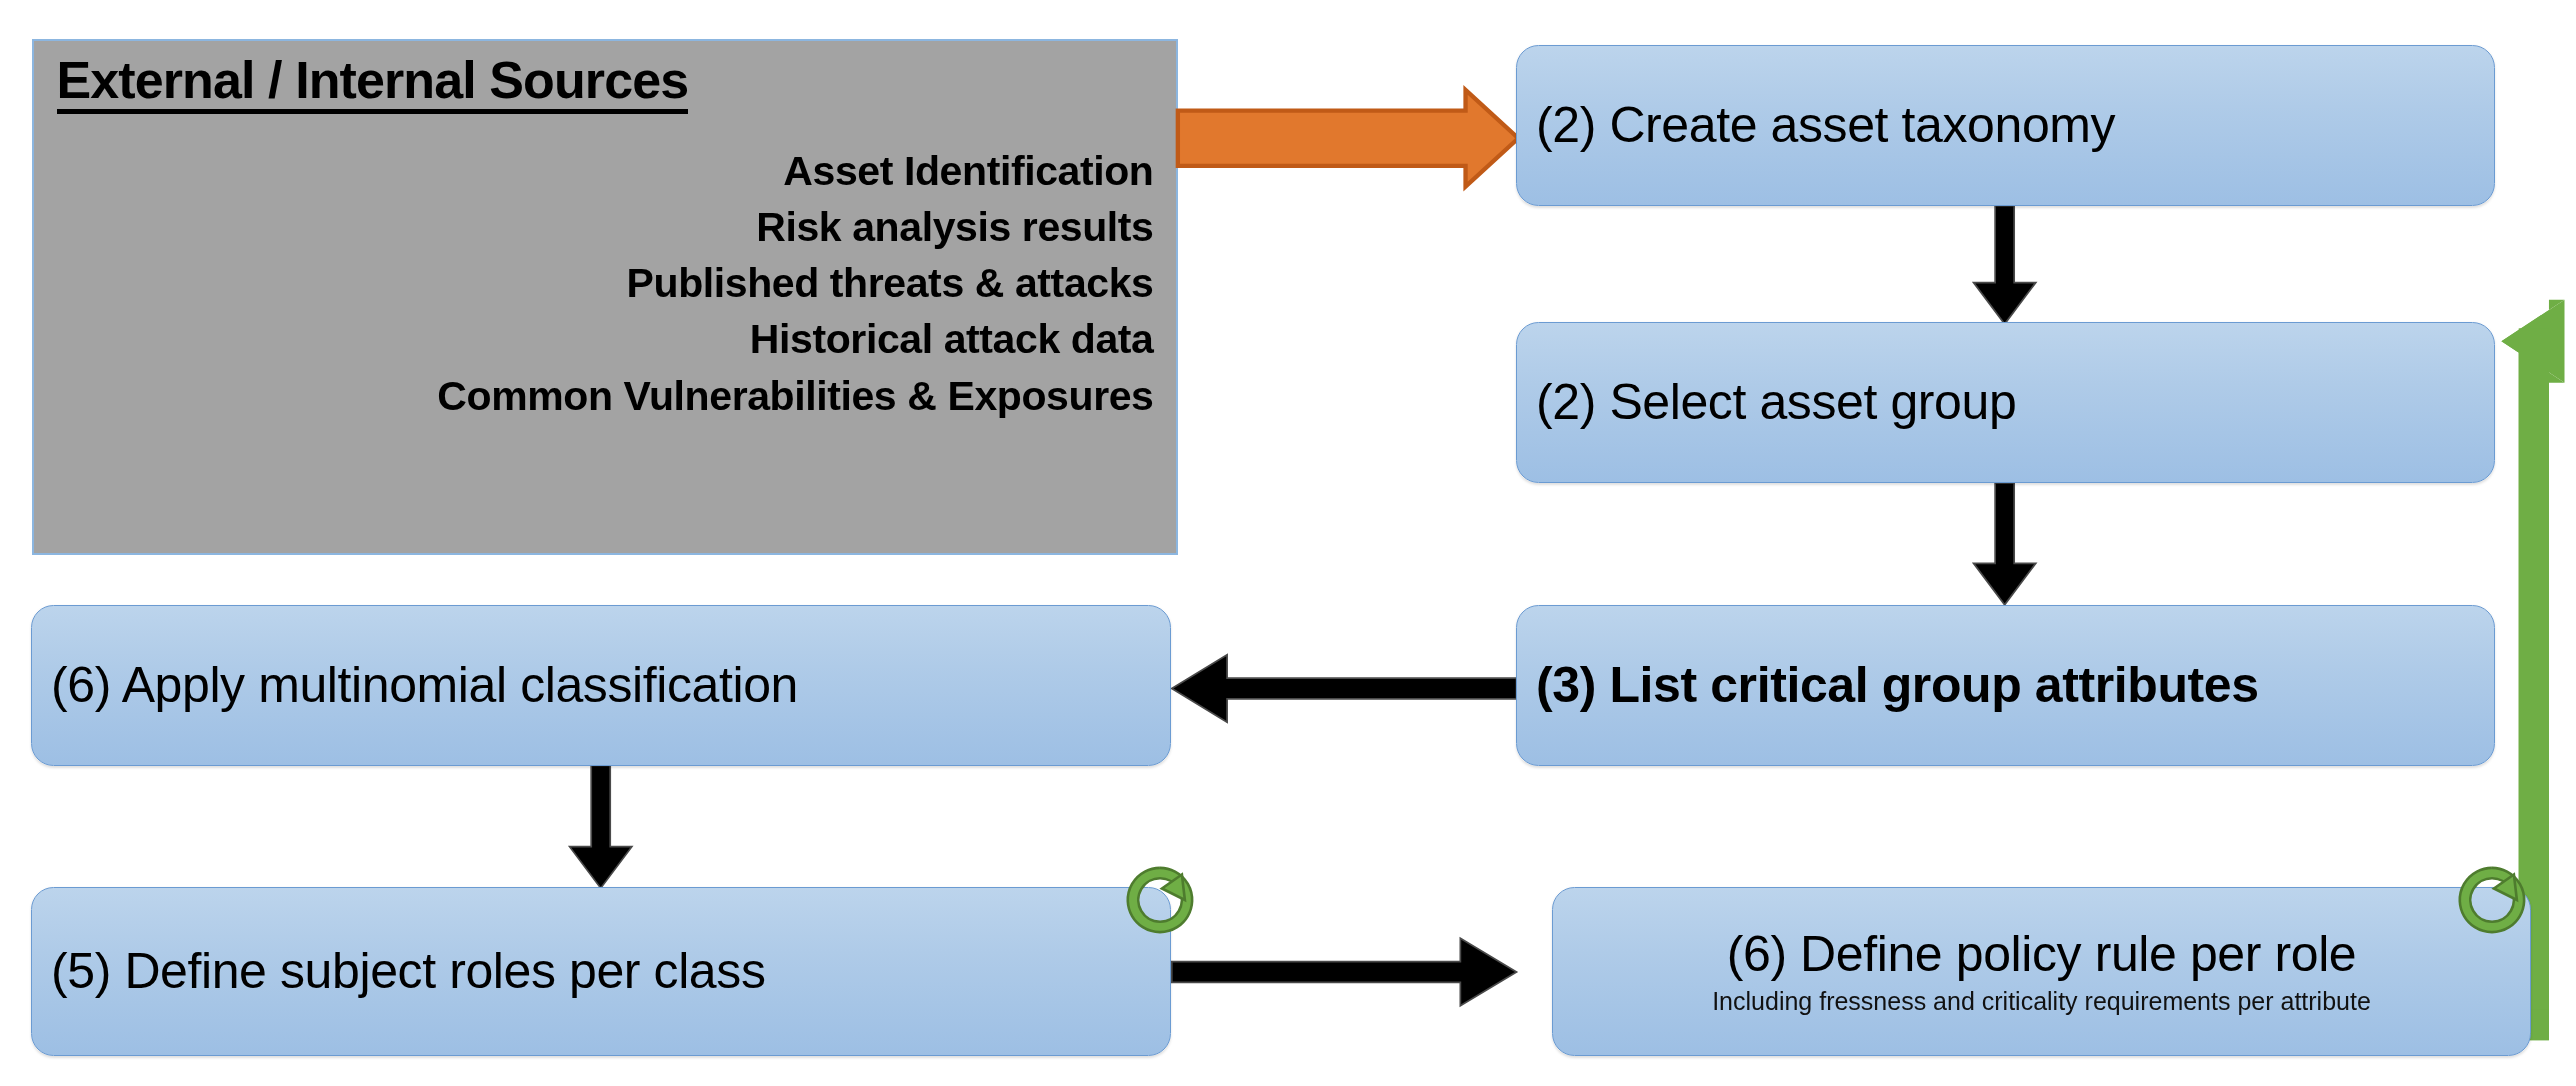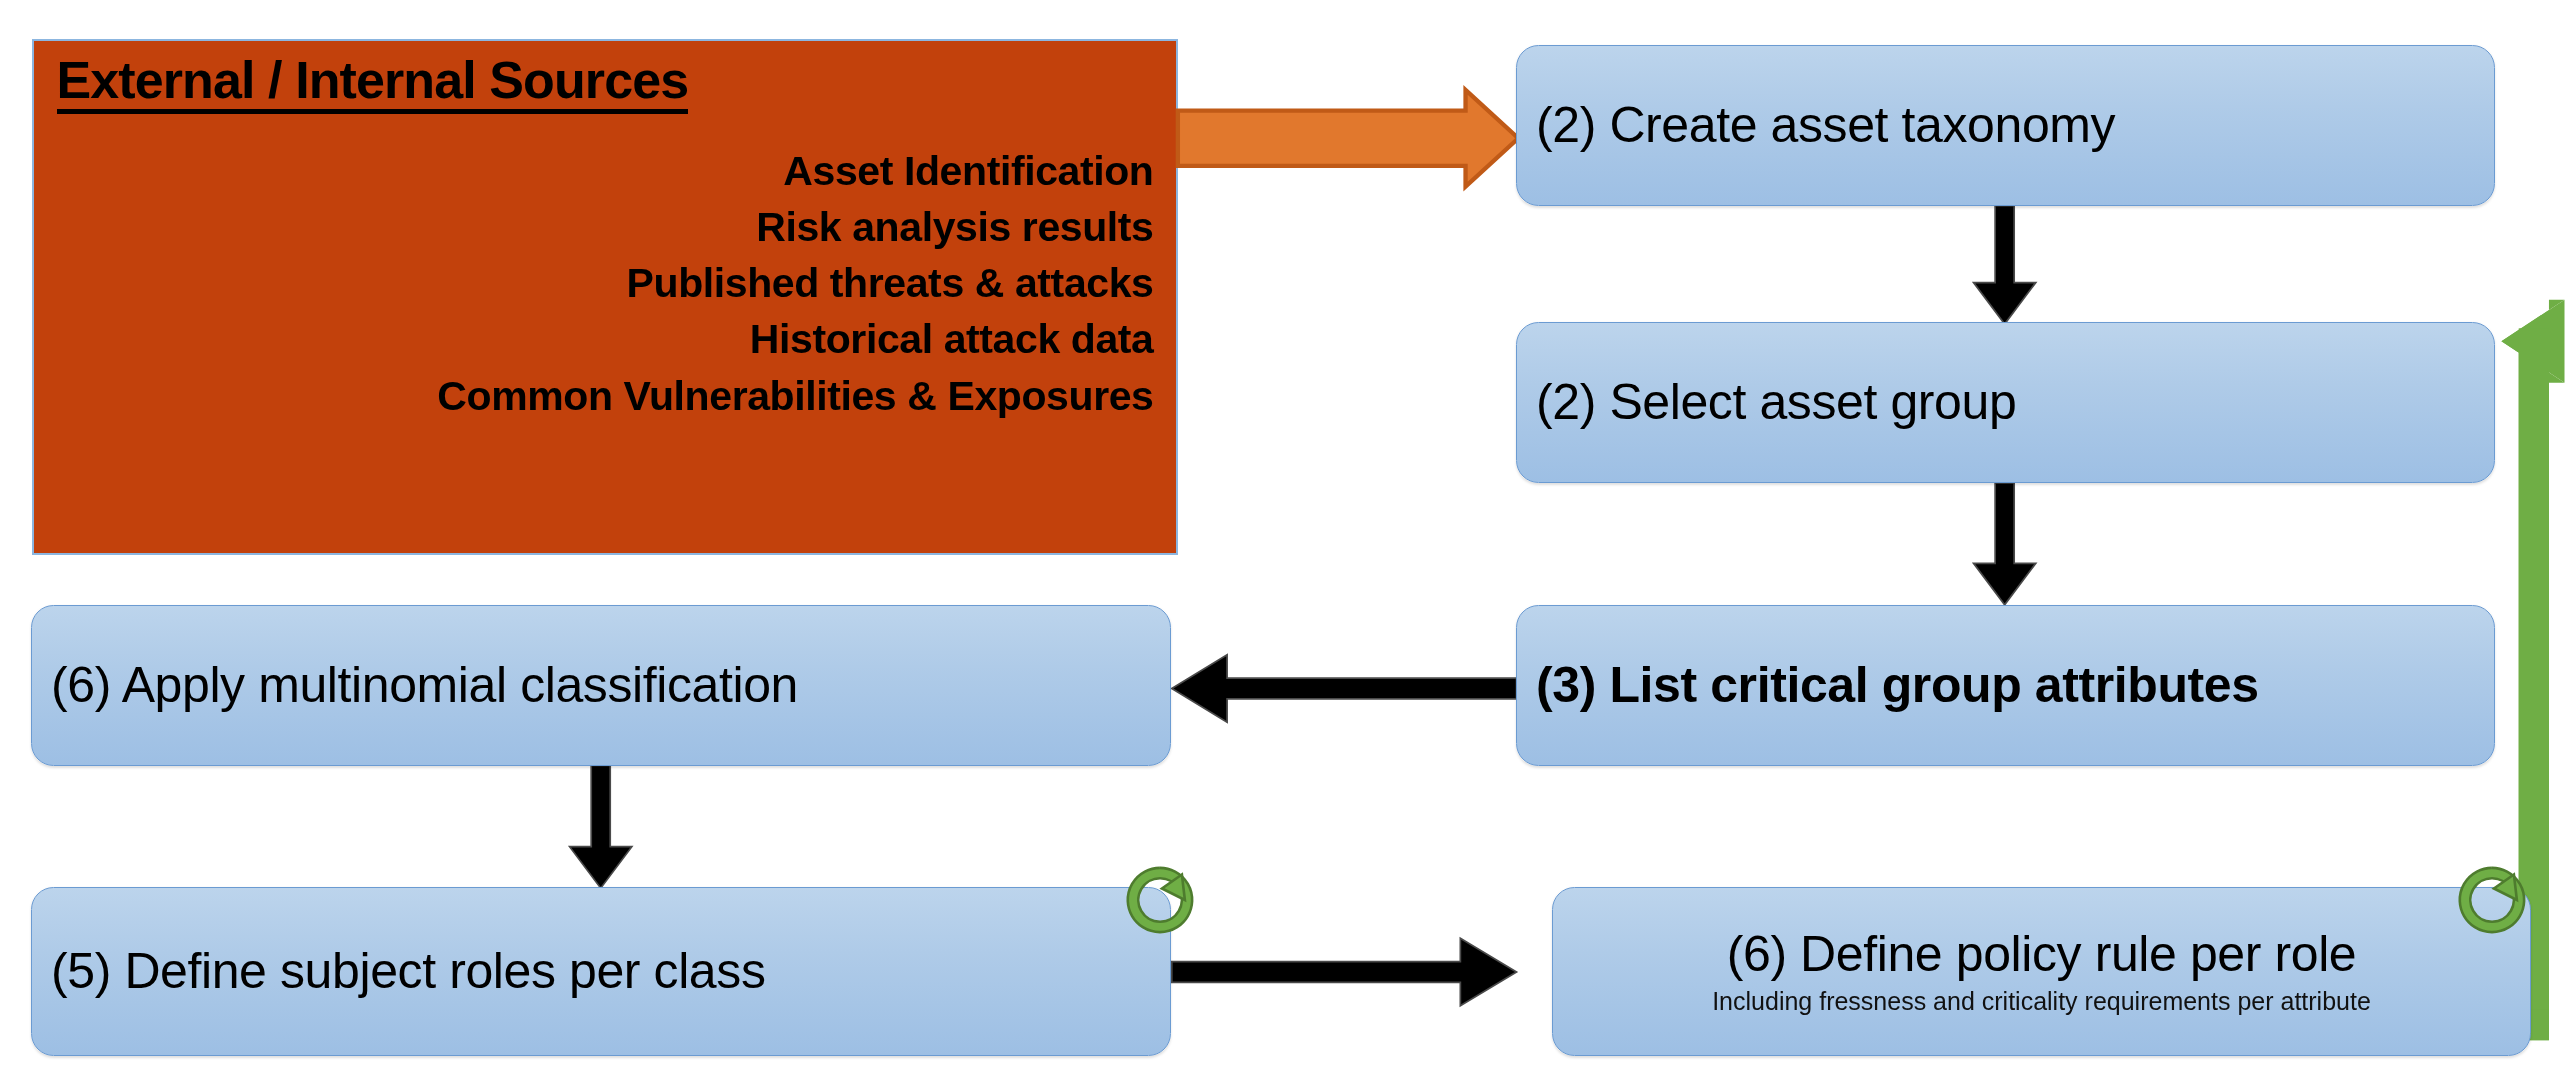--- a/index.html
+++ b/index.html
@@ -18,21 +18,21 @@
     overflow: hidden;
   }
 
   
   .sources-box {
     position: absolute;
     left: 32px;
     top: 39px;
     width: 1146px;
     height: 516px;
-    background: #c2410c;
+    background: #a3a3a3;
     border: 2.6px solid #8CB6E0;
     box-sizing: border-box;
   }
   .sources-title {
     position: absolute;
     left: 22.5px;
     top: 12px;
     font-size: 52px;
     font-weight: bold;
     color: #000000;

